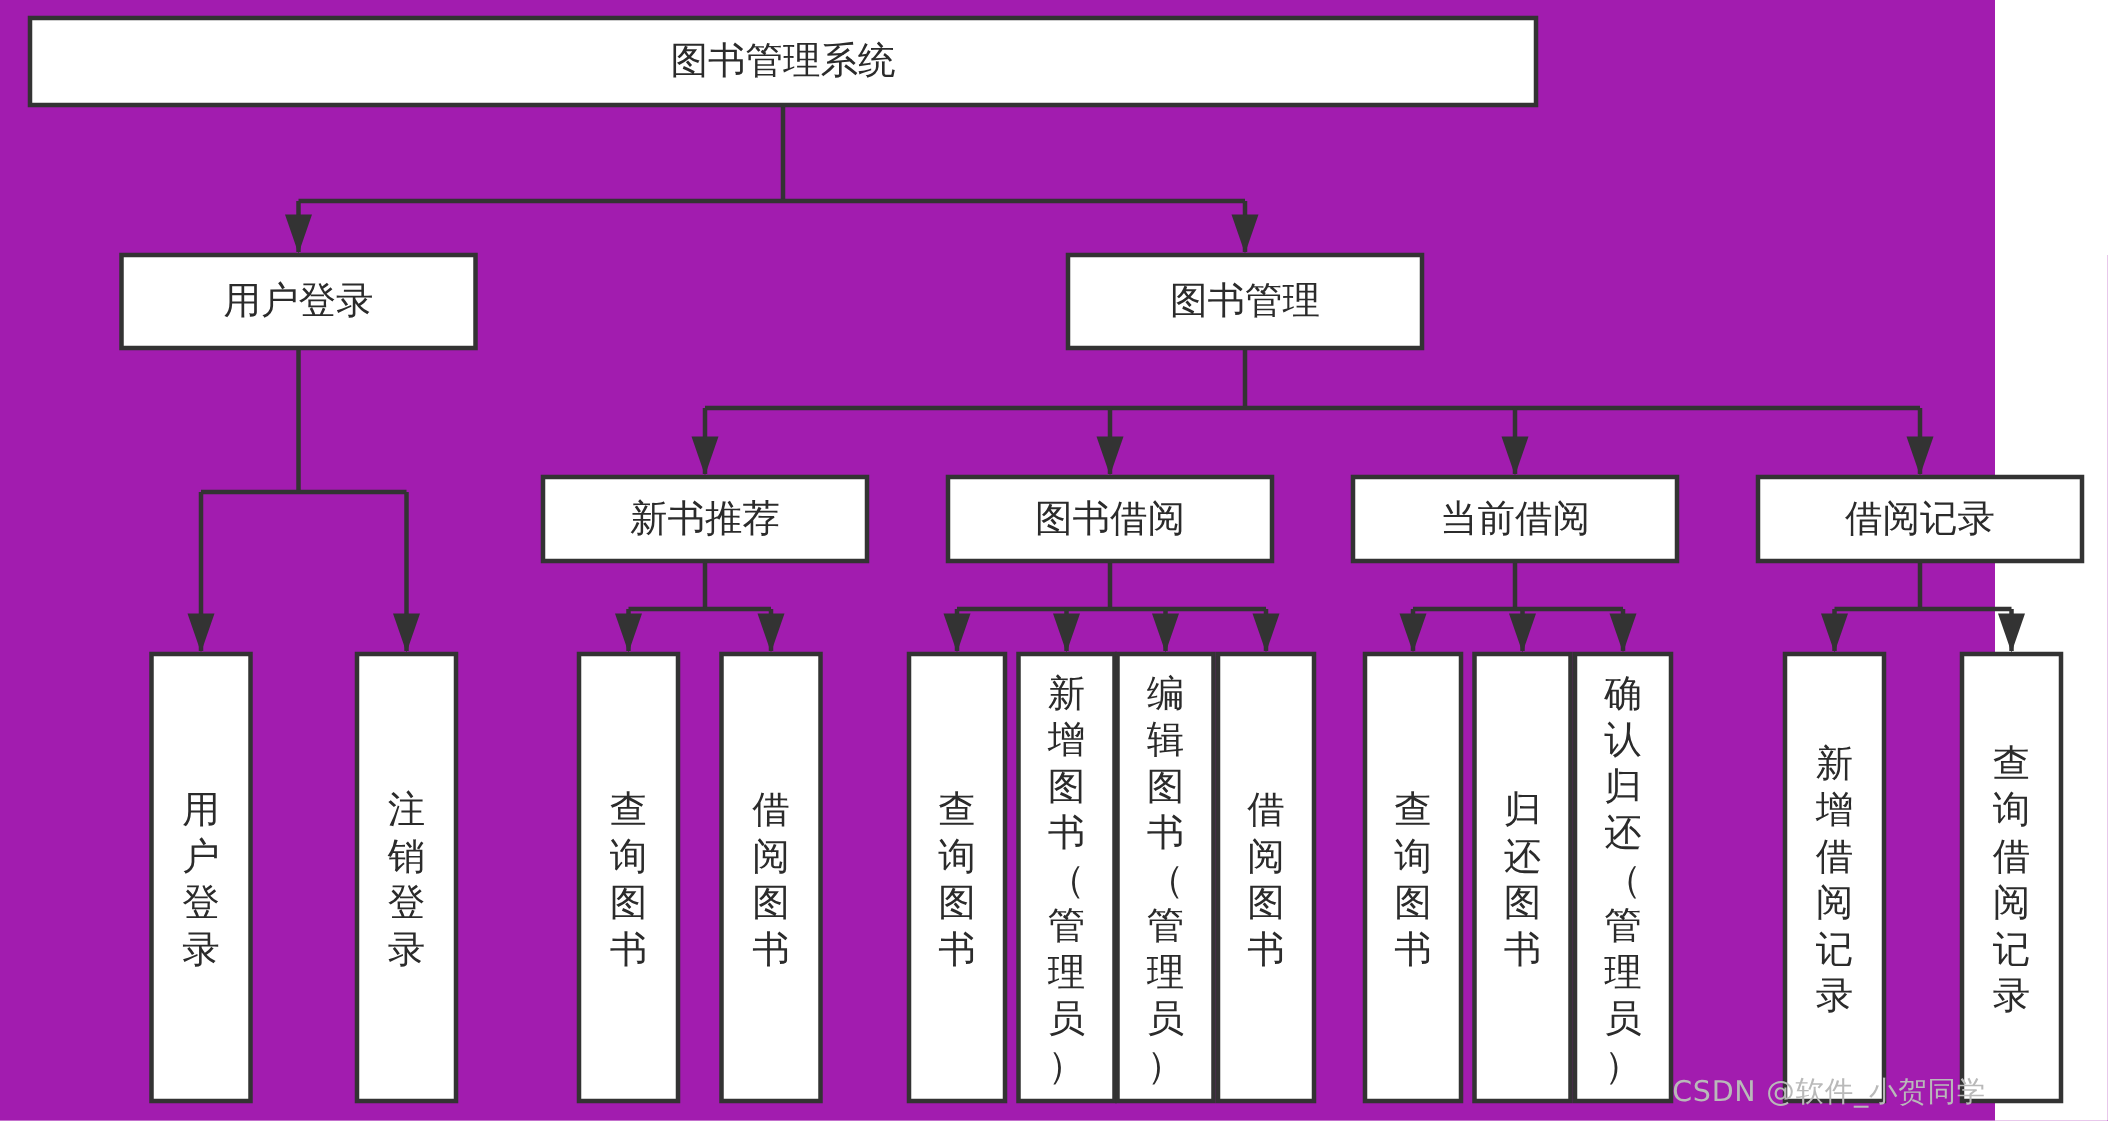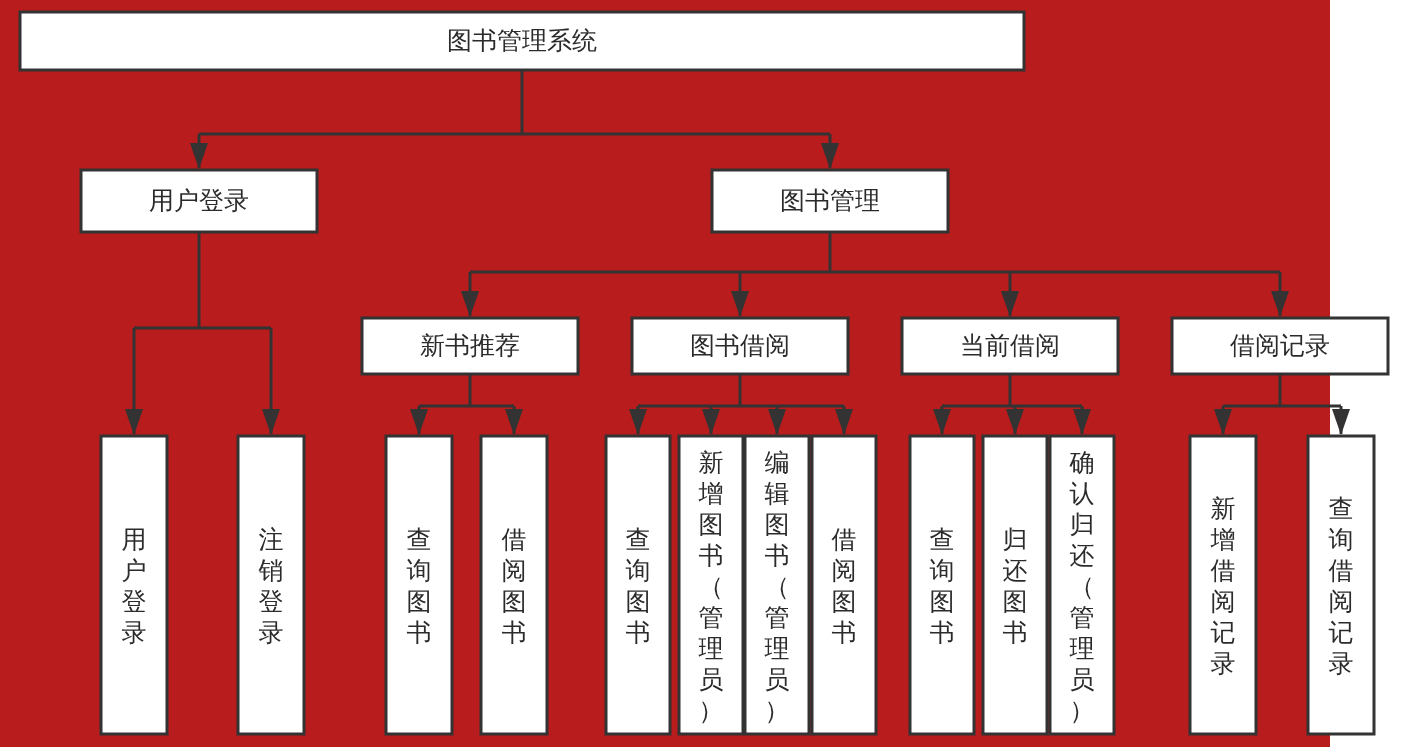--- a/index.html
+++ b/index.html
@@ -10,21 +10,21 @@
   body {
     width: 1405px;
     height: 747px;
     overflow: hidden;
     font-family: "DejaVu Sans", "Liberation Sans", sans-serif;
   }
   #diagram-root {
     position: relative;
     width: 1330px;
     height: 747px;
-    background: #b91c1c;
+    background: #a21caf;
   }
   svg.diagram-canvas {
     position: absolute;
     left: 0;
     top: 0;
     width: 1405px;
     height: 747px;
     display: block;
   }
   .node-box {
@@ -198,13 +198,14 @@
       </g>
       <g>
         <rect x="1190" y="436" width="66" height="298" class="node-box"></rect>
         <text x="1223" class="node-label-vertical"><tspan x="1223" y="517">新</tspan><tspan x="1223" y="548">增</tspan><tspan x="1223" y="579">借</tspan><tspan x="1223" y="610">阅</tspan><tspan x="1223" y="641">记</tspan><tspan x="1223" y="672">录</tspan></text>
       </g>
       <g>
         <rect x="1308" y="436" width="66" height="298" class="node-box"></rect>
         <text x="1341" class="node-label-vertical"><tspan x="1341" y="517">查</tspan><tspan x="1341" y="548">询</tspan><tspan x="1341" y="579">借</tspan><tspan x="1341" y="610">阅</tspan><tspan x="1341" y="641">记</tspan><tspan x="1341" y="672">录</tspan></text>
       </g>
     </svg>
+  <div class="watermark-text">CSDN @软件_小贺同学</div>
 </div>
 
 </body></html>

